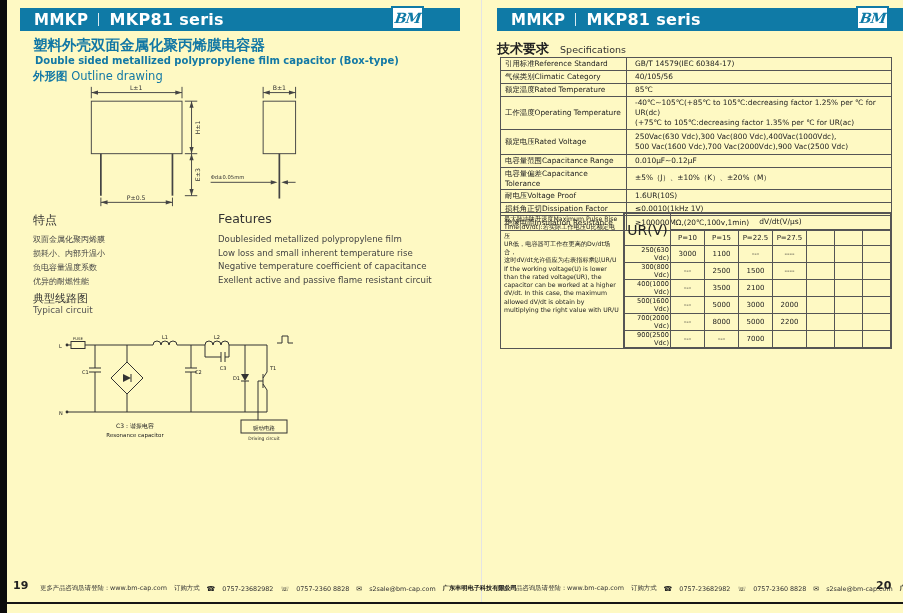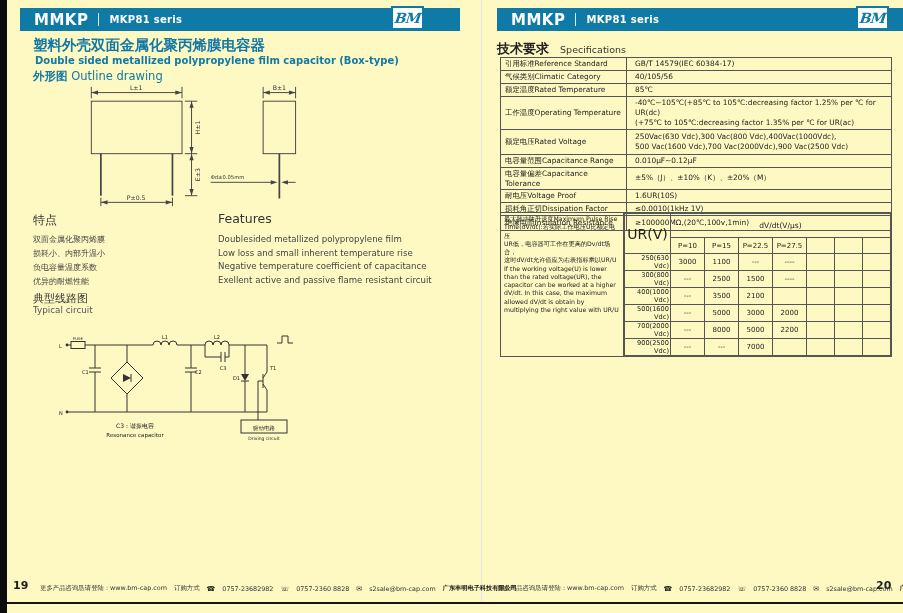--- a/index.html
+++ b/index.html
@@ -8,21 +8,21 @@
   .scan-strip-left{position:absolute;left:0;top:0;width:7px;height:613px;background:#0b0b0b;}
   .scan-line-bottom{position:absolute;left:7px;right:0;top:602px;height:2px;background:#151515;}
   .page-divider{position:absolute;left:481px;top:0;width:1px;height:602px;background:#e4e4e4;}
 
   
   .band{position:absolute;top:8px;height:23px;background:#0f7aa6;color:#fff;display:flex;align-items:center;padding-left:14px;box-sizing:border-box;}
   .band-left{left:20px;width:440px;}
   .band-right{left:497px;width:406px;}
   .series{font-size:15px;font-weight:bold;letter-spacing:.5px;}
   .band-divider{width:1px;height:13px;background:#fff;opacity:.85;margin:0 10px;}
-  .subseries{font-size:10px;font-weight:bold;letter-spacing:.3px;}
+  .subseries{font-size:16px;font-weight:bold;letter-spacing:.3px;}
   .logo-box{position:absolute;top:6px;width:33px;height:24px;background:#fff;border:2px solid #0f7aa6;
             display:flex;align-items:center;justify-content:center;box-sizing:border-box;}
   .logo-left{left:391px;} .logo-right{left:856px;}
   .logo-text{font-family:"DejaVu Serif","Liberation Serif",serif;font-style:italic;font-weight:bold;
              font-size:14px;color:#0f7aa6;transform:skewX(-8deg);letter-spacing:-1px;line-height:1;}
 
   
   .title-cn{position:absolute;left:33px;top:36px;font-size:14.5px;font-weight:bold;color:#1278a5;}
   .title-en{position:absolute;left:35px;top:55px;font-size:10px;font-weight:bold;color:#1278a5;}
   .outline-heading{position:absolute;left:33px;top:69px;color:#1278a5;font-size:11.5px;}
@@ -46,21 +46,21 @@
   table.spec td.val{padding-left:8px;line-height:1.35;}
   tr.h13 td{height:13px;} tr.h25 td{height:25px;} tr.h15 td{height:15px;}
 
   .pulse-block{position:absolute;left:500px;top:212px;width:392px;display:flex;border:1px solid #555;box-sizing:border-box;}
   .pulse-note{width:126px;box-sizing:border-box;border-right:1px solid #555;padding:2px 3px;
               font-size:6.2px;line-height:1.33;color:#222;}
   .pulse-table-wrap{flex:1;}
   table.pulse{width:100%;border-collapse:collapse;table-layout:fixed;height:102px;}
   table.pulse td{border:1px solid #555;font-size:7px;text-align:center;padding:0 1px;color:#222;height:13px;box-sizing:border-box;}
   table.pulse td.ur-h{font-size:14px;}
-  table.pulse td.dv-h{font-size:7.5px;height:24px;}
+  table.pulse td.dv-h{font-size:7.5px;height:16px;}
   table.pulse td.p-h{font-size:7px;height:16px;}
   table.pulse td.ur-c{font-size:6.6px;text-align:right;padding-left:2px;margin-left:10px;}
 
   
   .page-num{position:absolute;top:579px;font-size:11px;color:#222;font-weight:bold;}
   .pn-left{left:13px;} .pn-right{left:876px;}
   .footer-line{position:absolute;top:584px;display:flex;align-items:center;gap:7px;font-size:6.4px;color:#333;white-space:nowrap;}
   .fl-left{left:40px;} .fl-right{left:497px;}
   .footer-line .ico{font-size:7px;color:#222;}
   .footer-line .company{font-weight:bold;font-size:6.2px;color:#111;}

